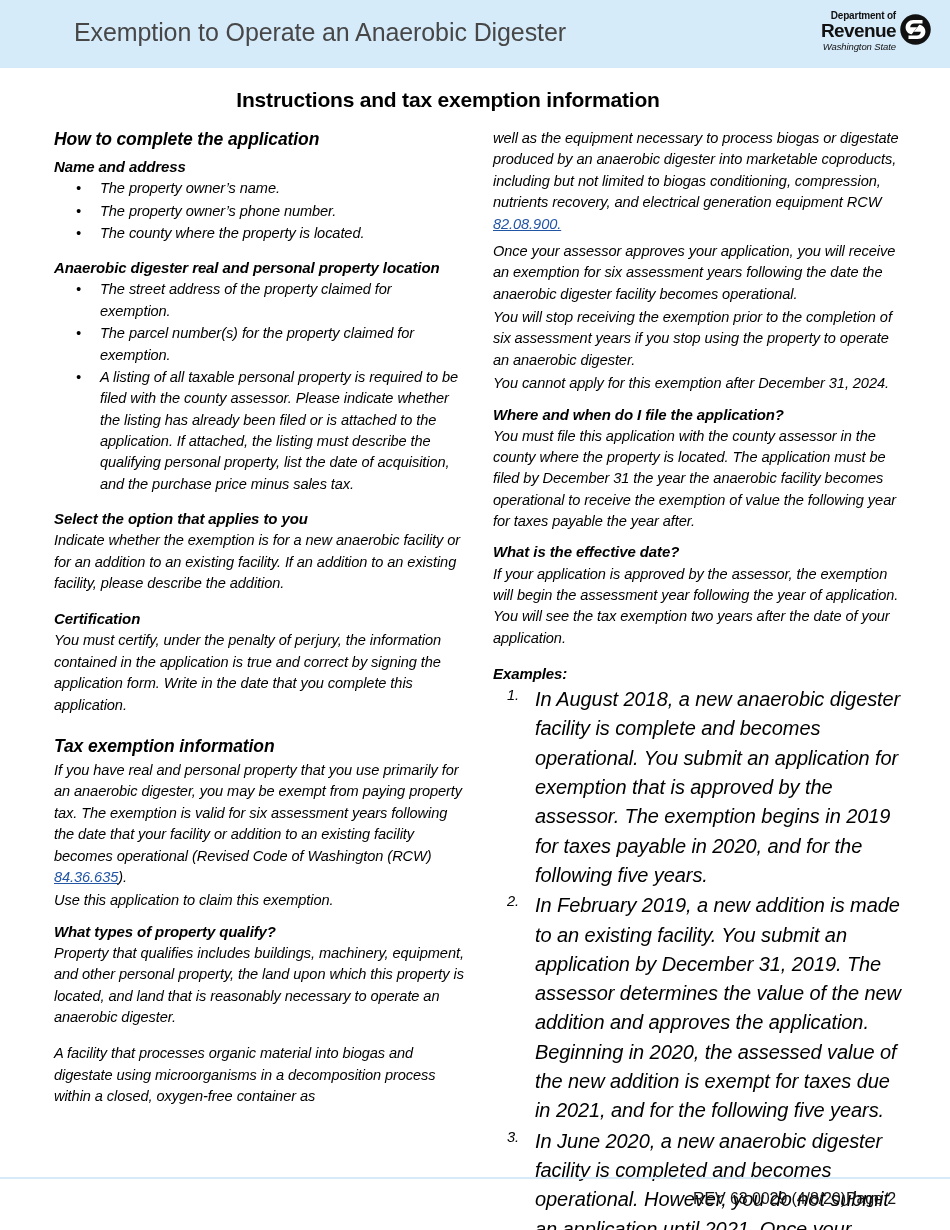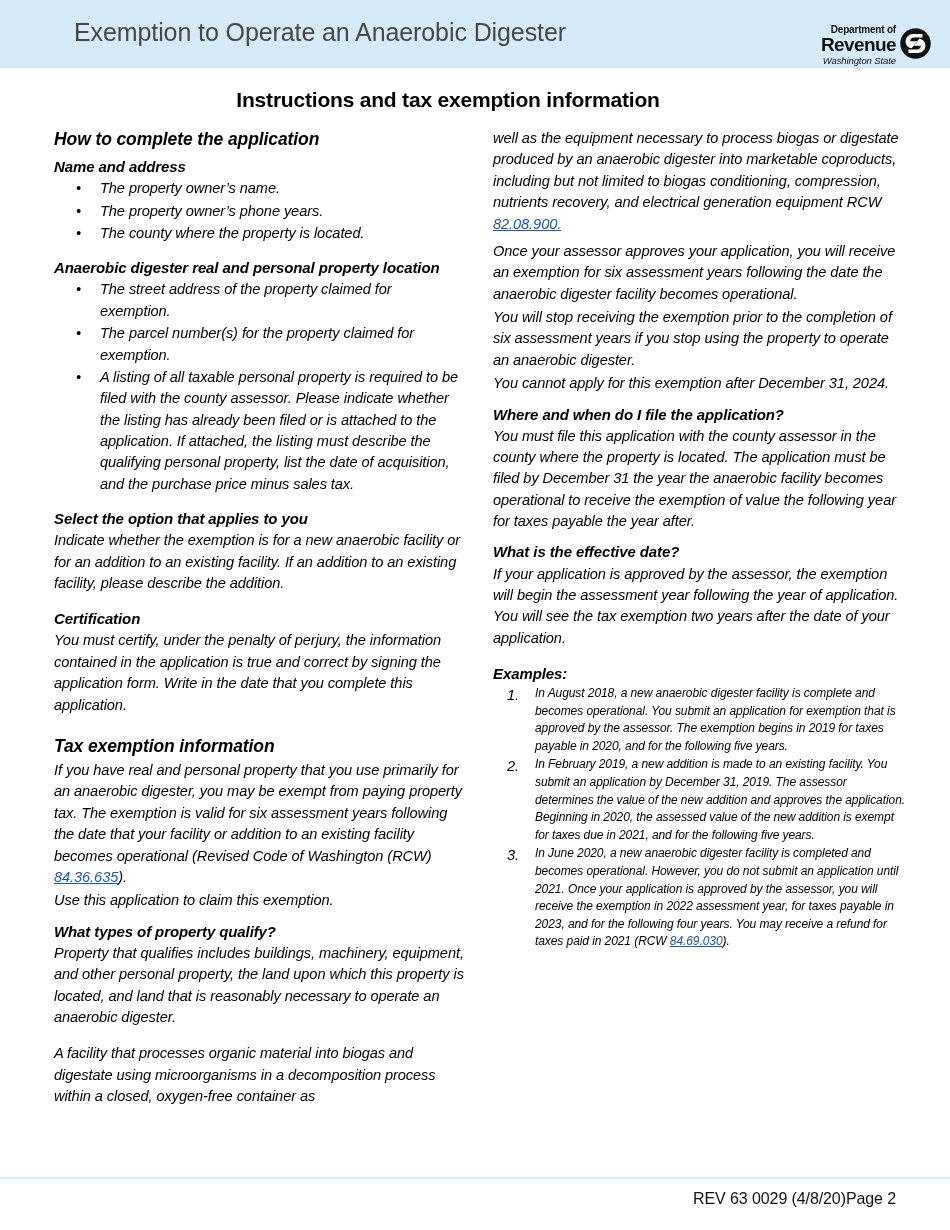--- a/index.html
+++ b/index.html
@@ -34,21 +34,21 @@
     font-weight: 400;
     color: #474747;
     letter-spacing: -0.1px;
     white-space: nowrap;
   }
 
   
   .logo {
     position: absolute;
     right: 18px;
-    top: 25px;
+    top: 11px;
     width: 125px;
     height: 50px;
   }
   .logo-text {
     position: absolute;
     right: 36px;
     top: 0;
     text-align: right;
     line-height: 1;
   }
@@ -164,21 +164,21 @@
 
   ol.numbers {
     list-style: none;
     margin: 0;
     padding: 0;
     counter-reset: exnum;
   }
   ol.numbers > li {
     position: relative;
     padding-left: 42px;
-    font-size: 12px;
+    font-size: 20px;
     line-height: 1.465;
     margin: 0 0 1px 0;
     letter-spacing: -0.08px;
     counter-increment: exnum;
   }
   ol.numbers > li::before {
     content: counter(exnum) ".";
     position: absolute;
     left: 14px;
     top: 0;
@@ -237,21 +237,21 @@
 
   <div class="col">
 
     <h2 class="sec-major">How to complete the application</h2>
 
     <div class="gap-xs"></div>
 
     <h3 class="sec-sub">Name and address</h3>
     <ul class="bullets">
       <li>The property owner’s name.</li>
-      <li>The property owner’s phone years.</li>
+      <li>The property owner’s phone number.</li>
       <li>The county where the property is located.</li>
     </ul>
 
     <div class="gap-md"></div>
 
     <h3 class="sec-sub">Anaerobic digester real and personal property location</h3>
     <ul class="bullets">
       <li>The street address of the property claimed for exemption.</li>
       <li>The parcel number(s) for the property claimed for exemption.</li>
       <li><span>A listing of all taxable personal property is required to be  filed with the county assessor. Please indicate whether the listing has already been filed or is attached to the application. If attached, the listing must describe the qualifying personal property, list the date of acquisition,</span><br><span>and the purchase price minus sales tax.</span></li>

